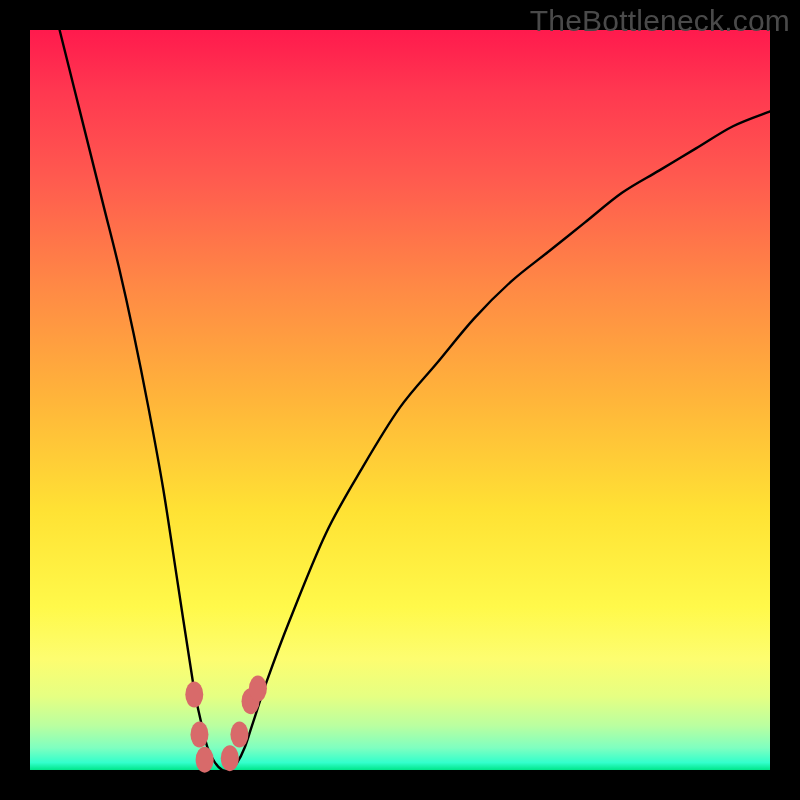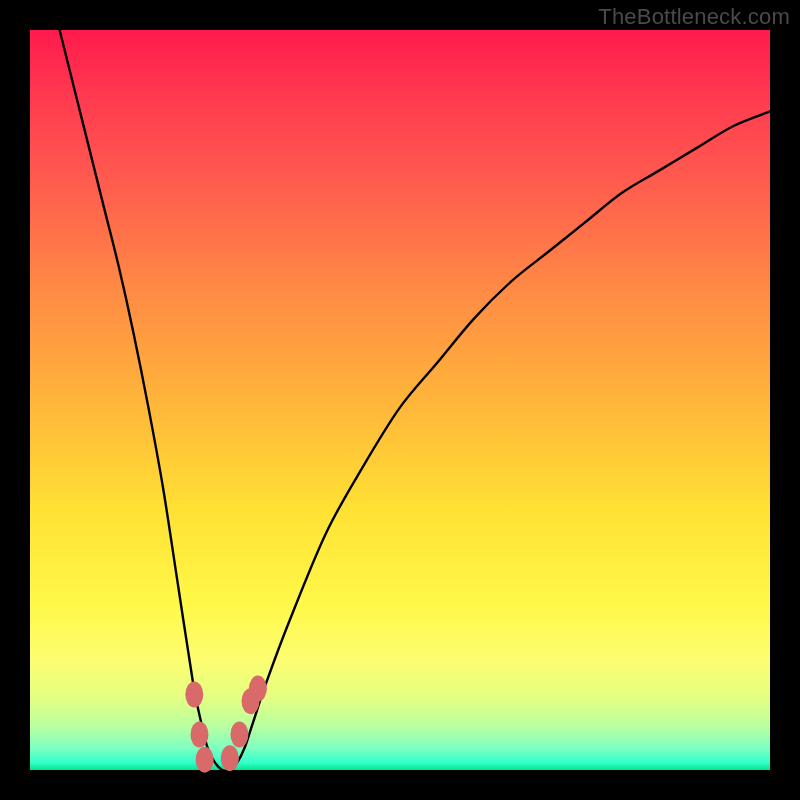--- a/index.html
+++ b/index.html
@@ -31,21 +31,21 @@
       #7fffc0 97%,
       #33ffcc 99%,
       #00e68a 100%
     );
   }
   .watermark {
     position: absolute;
     top: 4px;
     right: 10px;
     color: #4a4a4a;
-    font-size: 22px;
+    font-size: 30px;
     font-weight: 500;
     letter-spacing: 0.2px;
     z-index: 10;
   }
   svg.curve {
     position: absolute;
     left: 0;
     top: 0;
     width: 740px;
     height: 740px;

